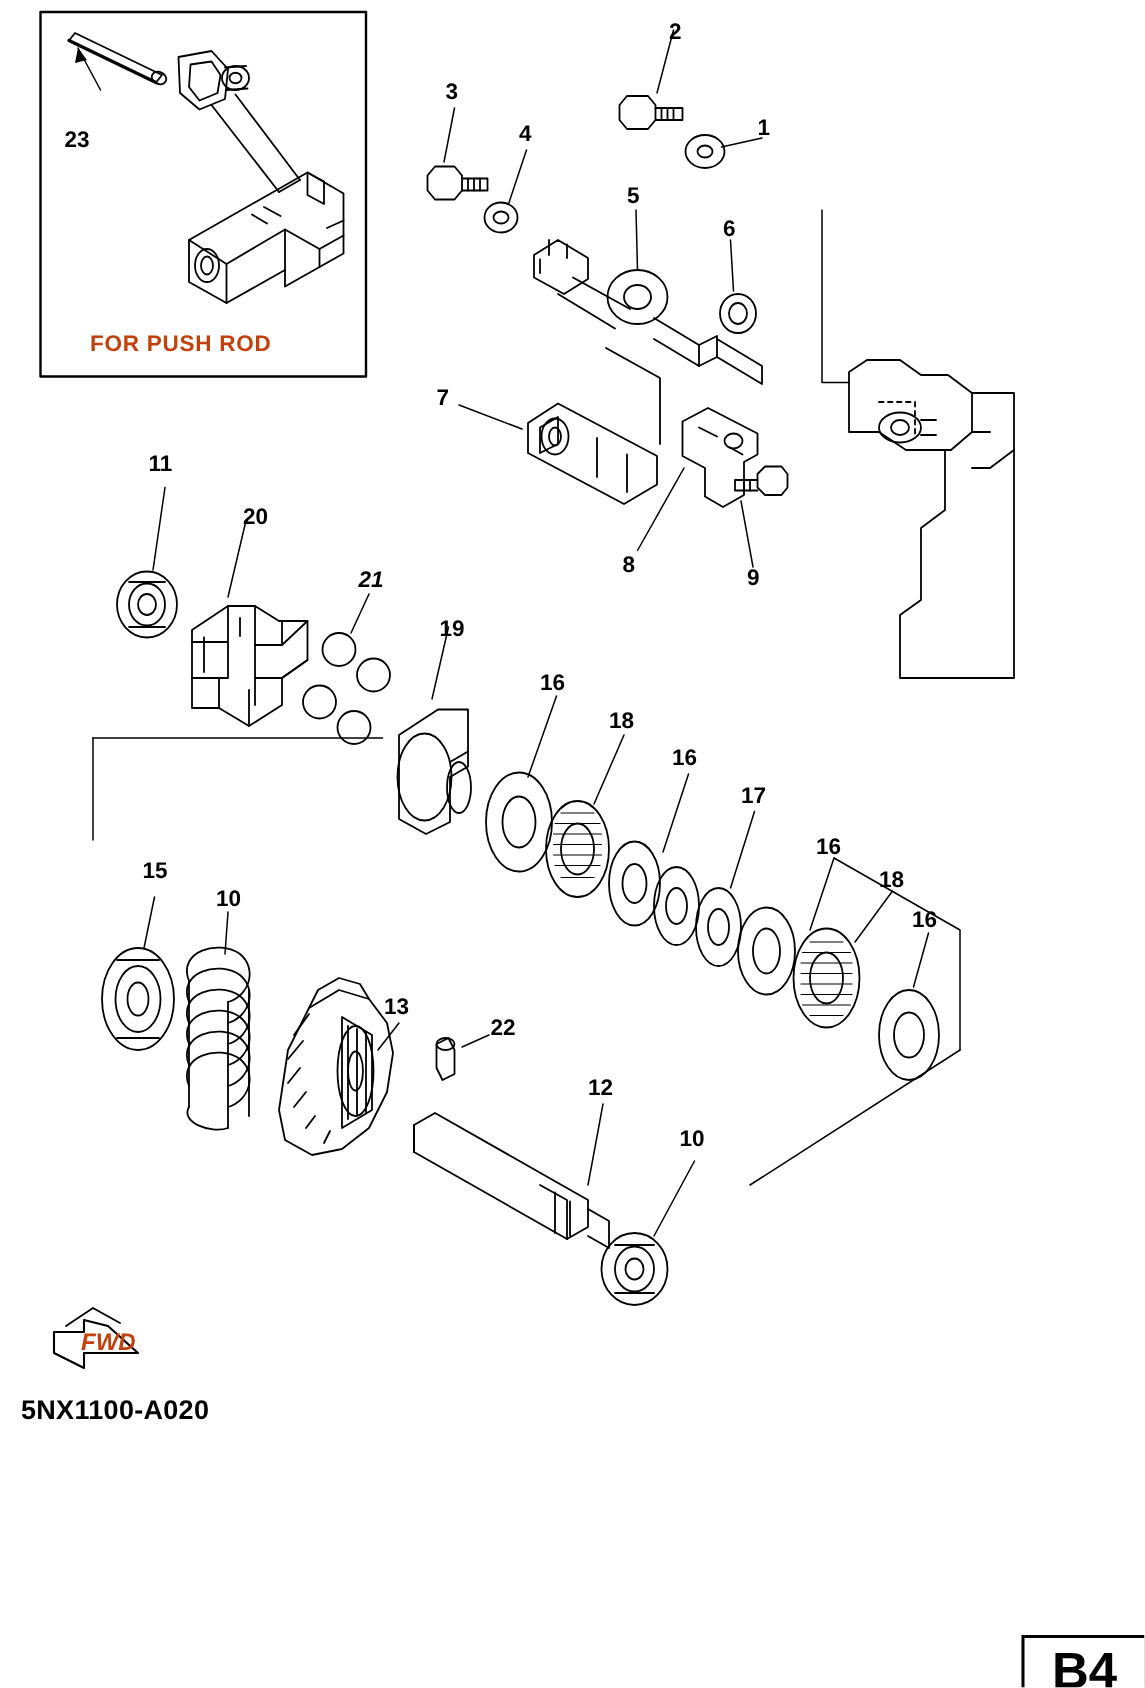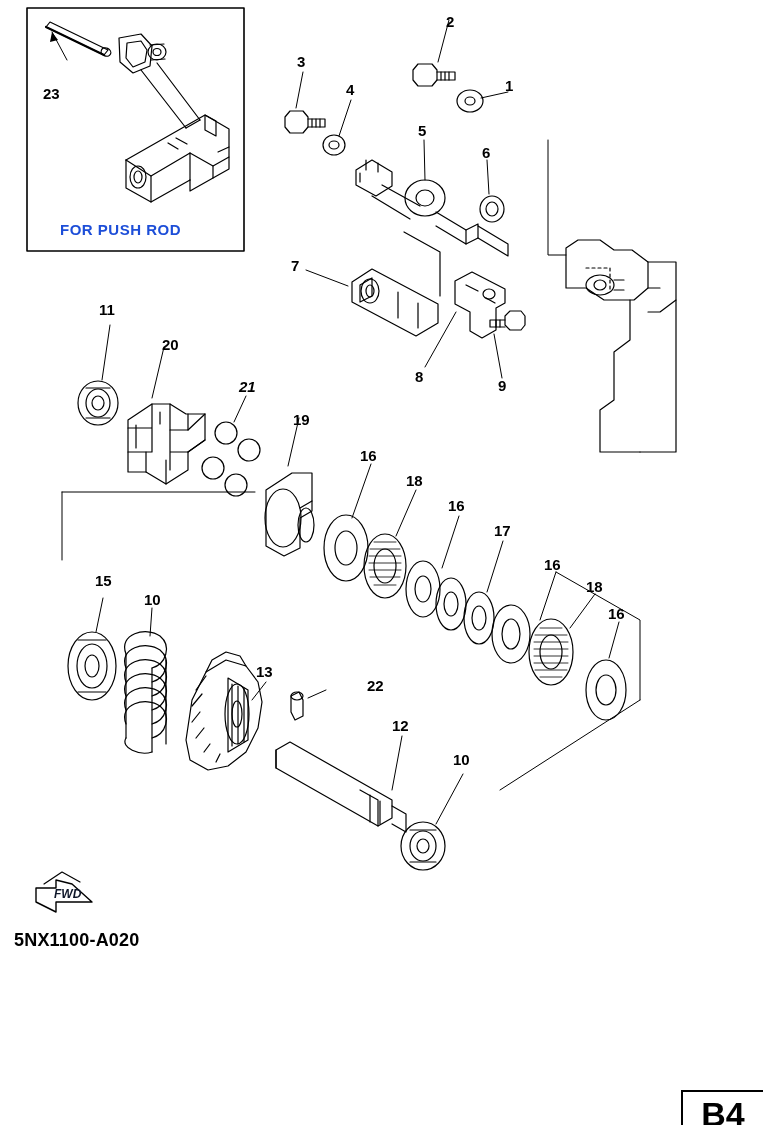--- a/index.html
+++ b/index.html
@@ -33,30 +33,30 @@
     color: #000000;
     line-height: 1;
     white-space: nowrap;
   }
   .inset-label {
     position: absolute;
     font-family: "Liberation Sans", sans-serif;
     font-size: 15px;
     font-weight: 700;
     letter-spacing: 0.5px;
-    color: #1d4ed8;
+    color: #c2410c;
     white-space: nowrap;
   }
   .fwd-text {
     position: absolute;
     font-family: "Liberation Sans", sans-serif;
-    font-size: 12px;
+    font-size: 16px;
     font-style: italic;
     font-weight: 700;
-    color: #0f172a;
+    color: #c2410c;
     white-space: nowrap;
   }
   .partcode {
     position: absolute;
     font-family: "Liberation Sans", sans-serif;
     font-size: 18px;
     font-weight: 700;
     letter-spacing: 0.2px;
     color: #000000;
     white-space: nowrap;
@@ -327,21 +327,21 @@
   <div class="callout" style="left:360px; top:448px;">16</div>
   <div class="callout" style="left:448px; top:498px;">16</div>
   <div class="callout" style="left:544px; top:557px;">16</div>
   <div class="callout" style="left:608px; top:606px;">16</div>
   <div class="callout" style="left:494px; top:523px;">17</div>
   <div class="callout" style="left:406px; top:473px;">18</div>
   <div class="callout" style="left:586px; top:579px;">18</div>
   <div class="callout" style="left:293px; top:412px;">19</div>
   <div class="callout" style="left:154px; top:337px;margin-left:8px;">20</div>
   <div class="callout" style="left:239px; top:379px;font-style:italic;">21</div>
-  <div class="callout" style="left:327px; top:678px;margin-left:40px;">22</div>
+  <div class="callout" style="left:327px; top:678px;">22</div>
   <div class="callout" style="left:43px;  top:86px;text-align:center;">23</div>
 
   <div class="inset-label" style="left:60px; top:221px;">FOR PUSH ROD</div>
 
   <div class="fwd-text" style="left:54px; top:887px;">FWD</div>
 
   <div class="partcode" style="left:14px; top:930px;">5NX1100-A020</div>
 
   <div class="pagebadge" style="left:681px; top:1090px; width:80px; height:44px;">B4</div>
 

